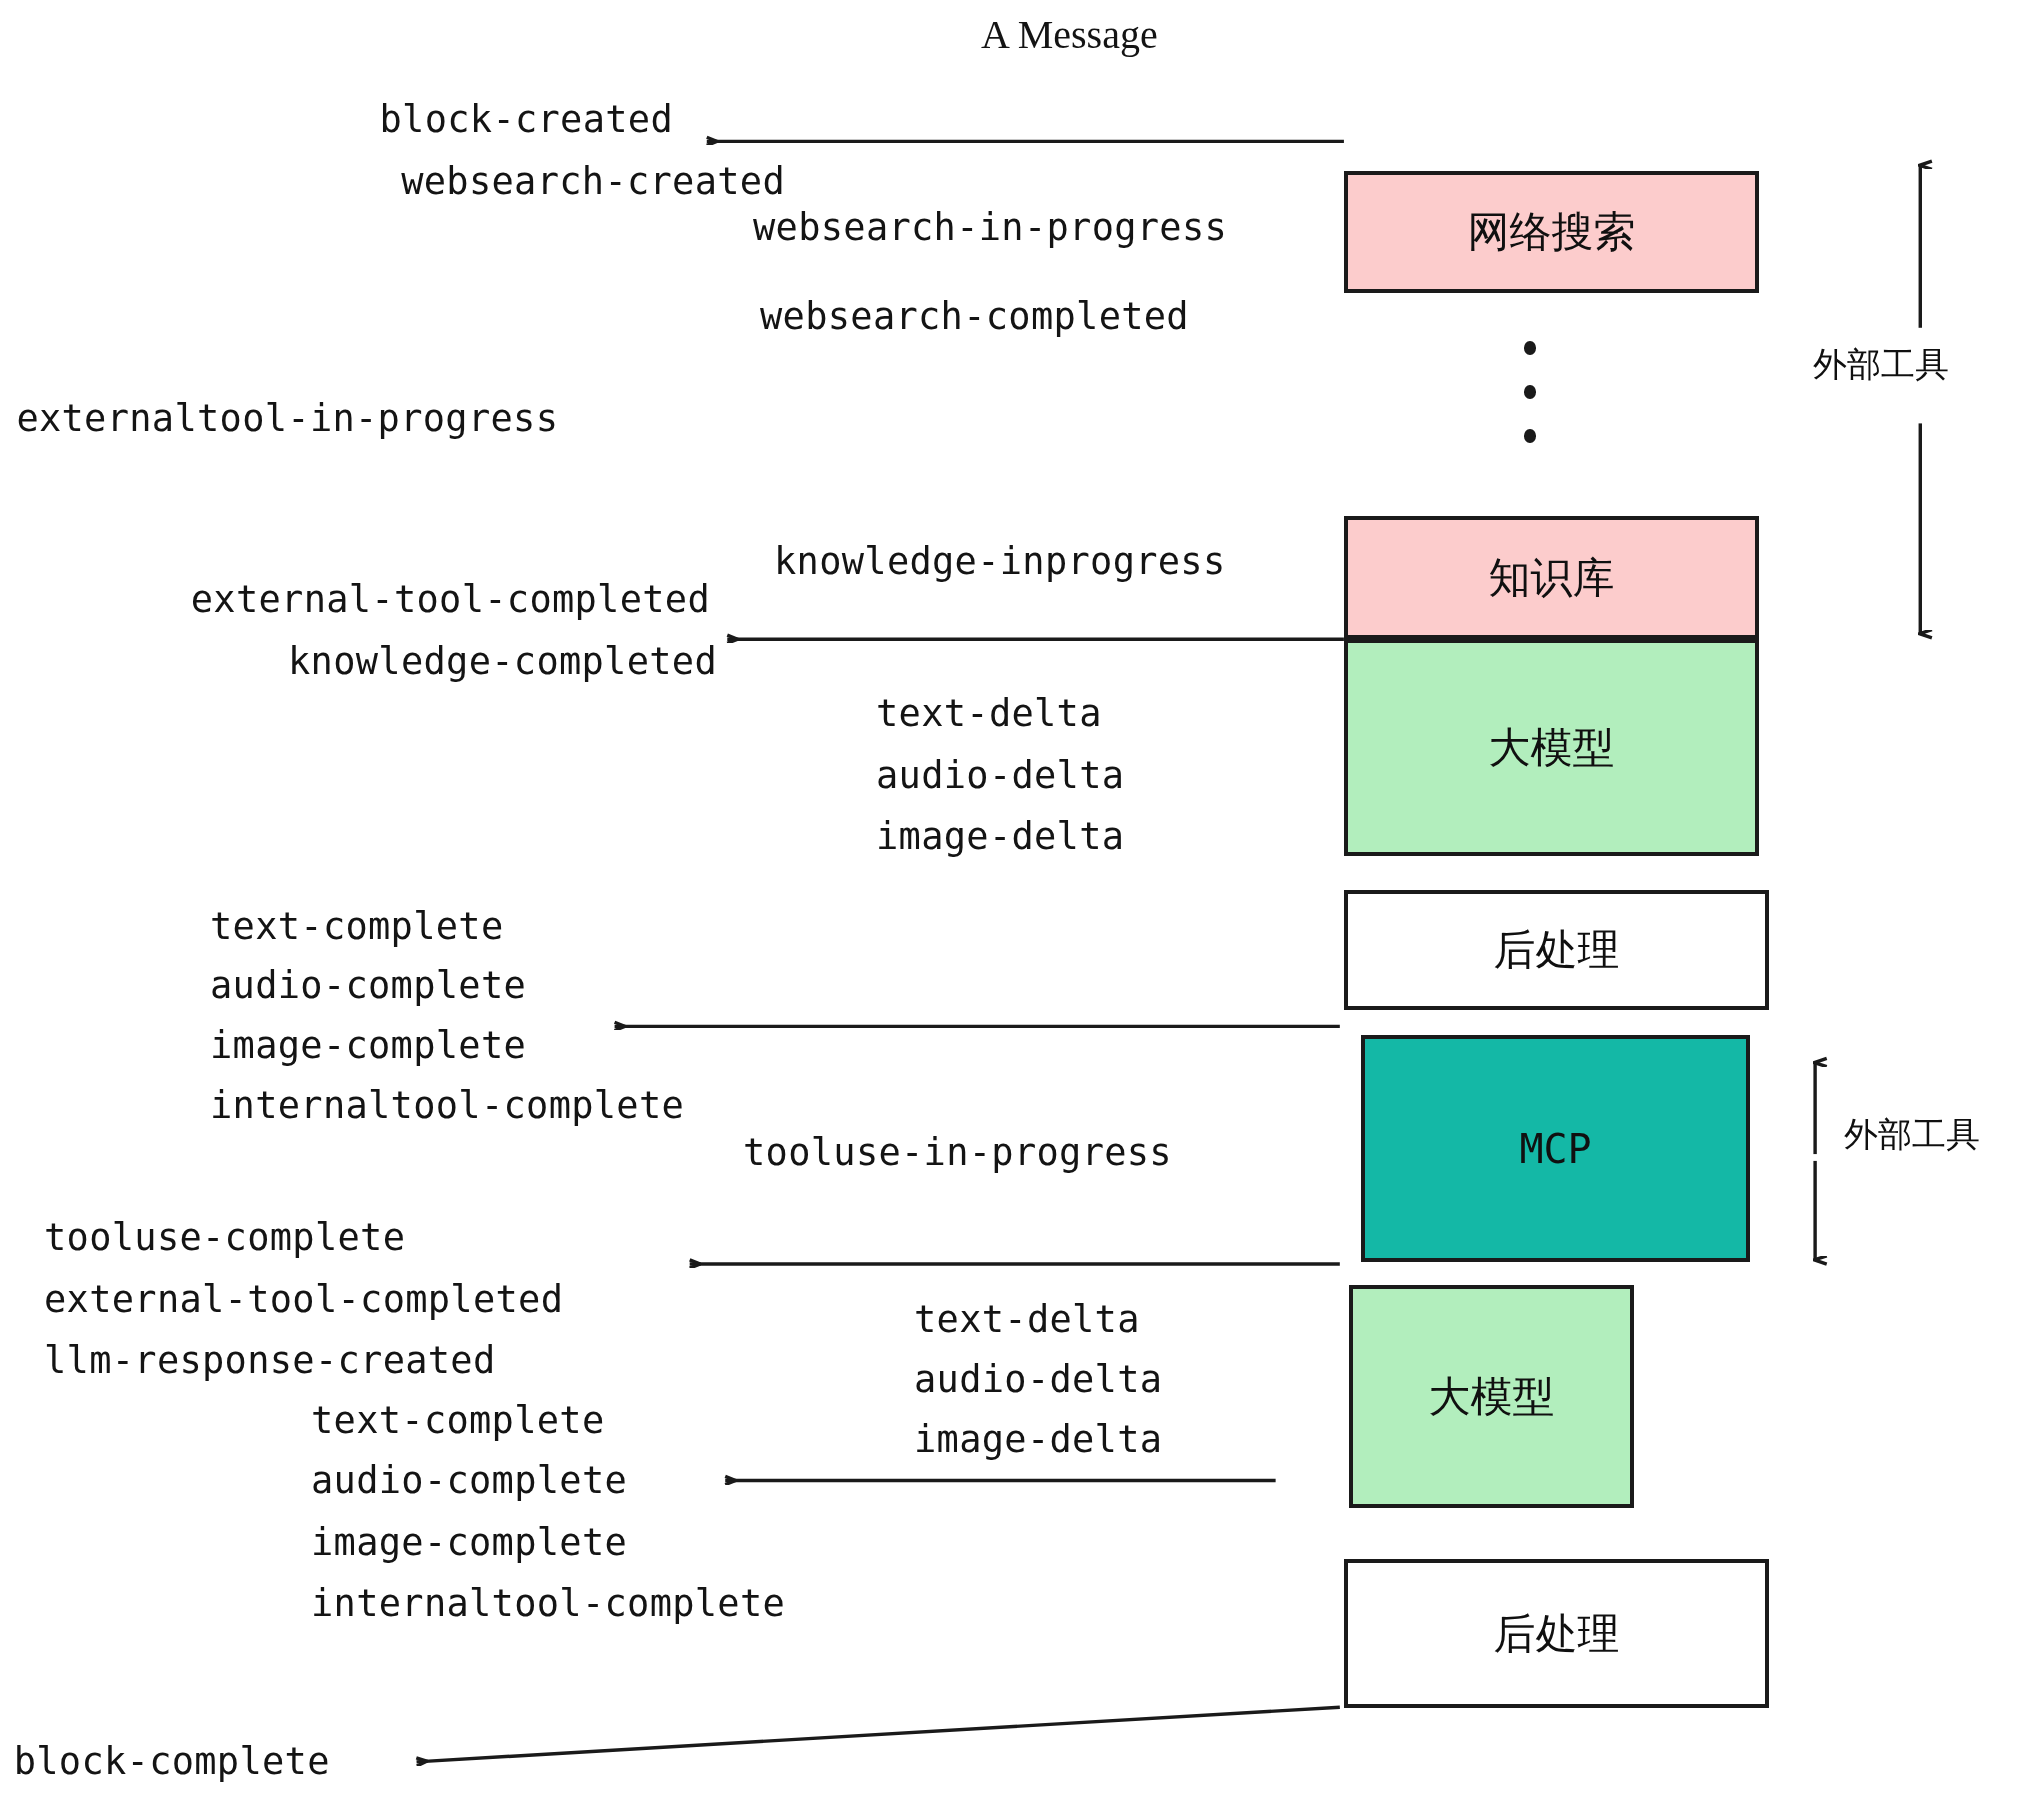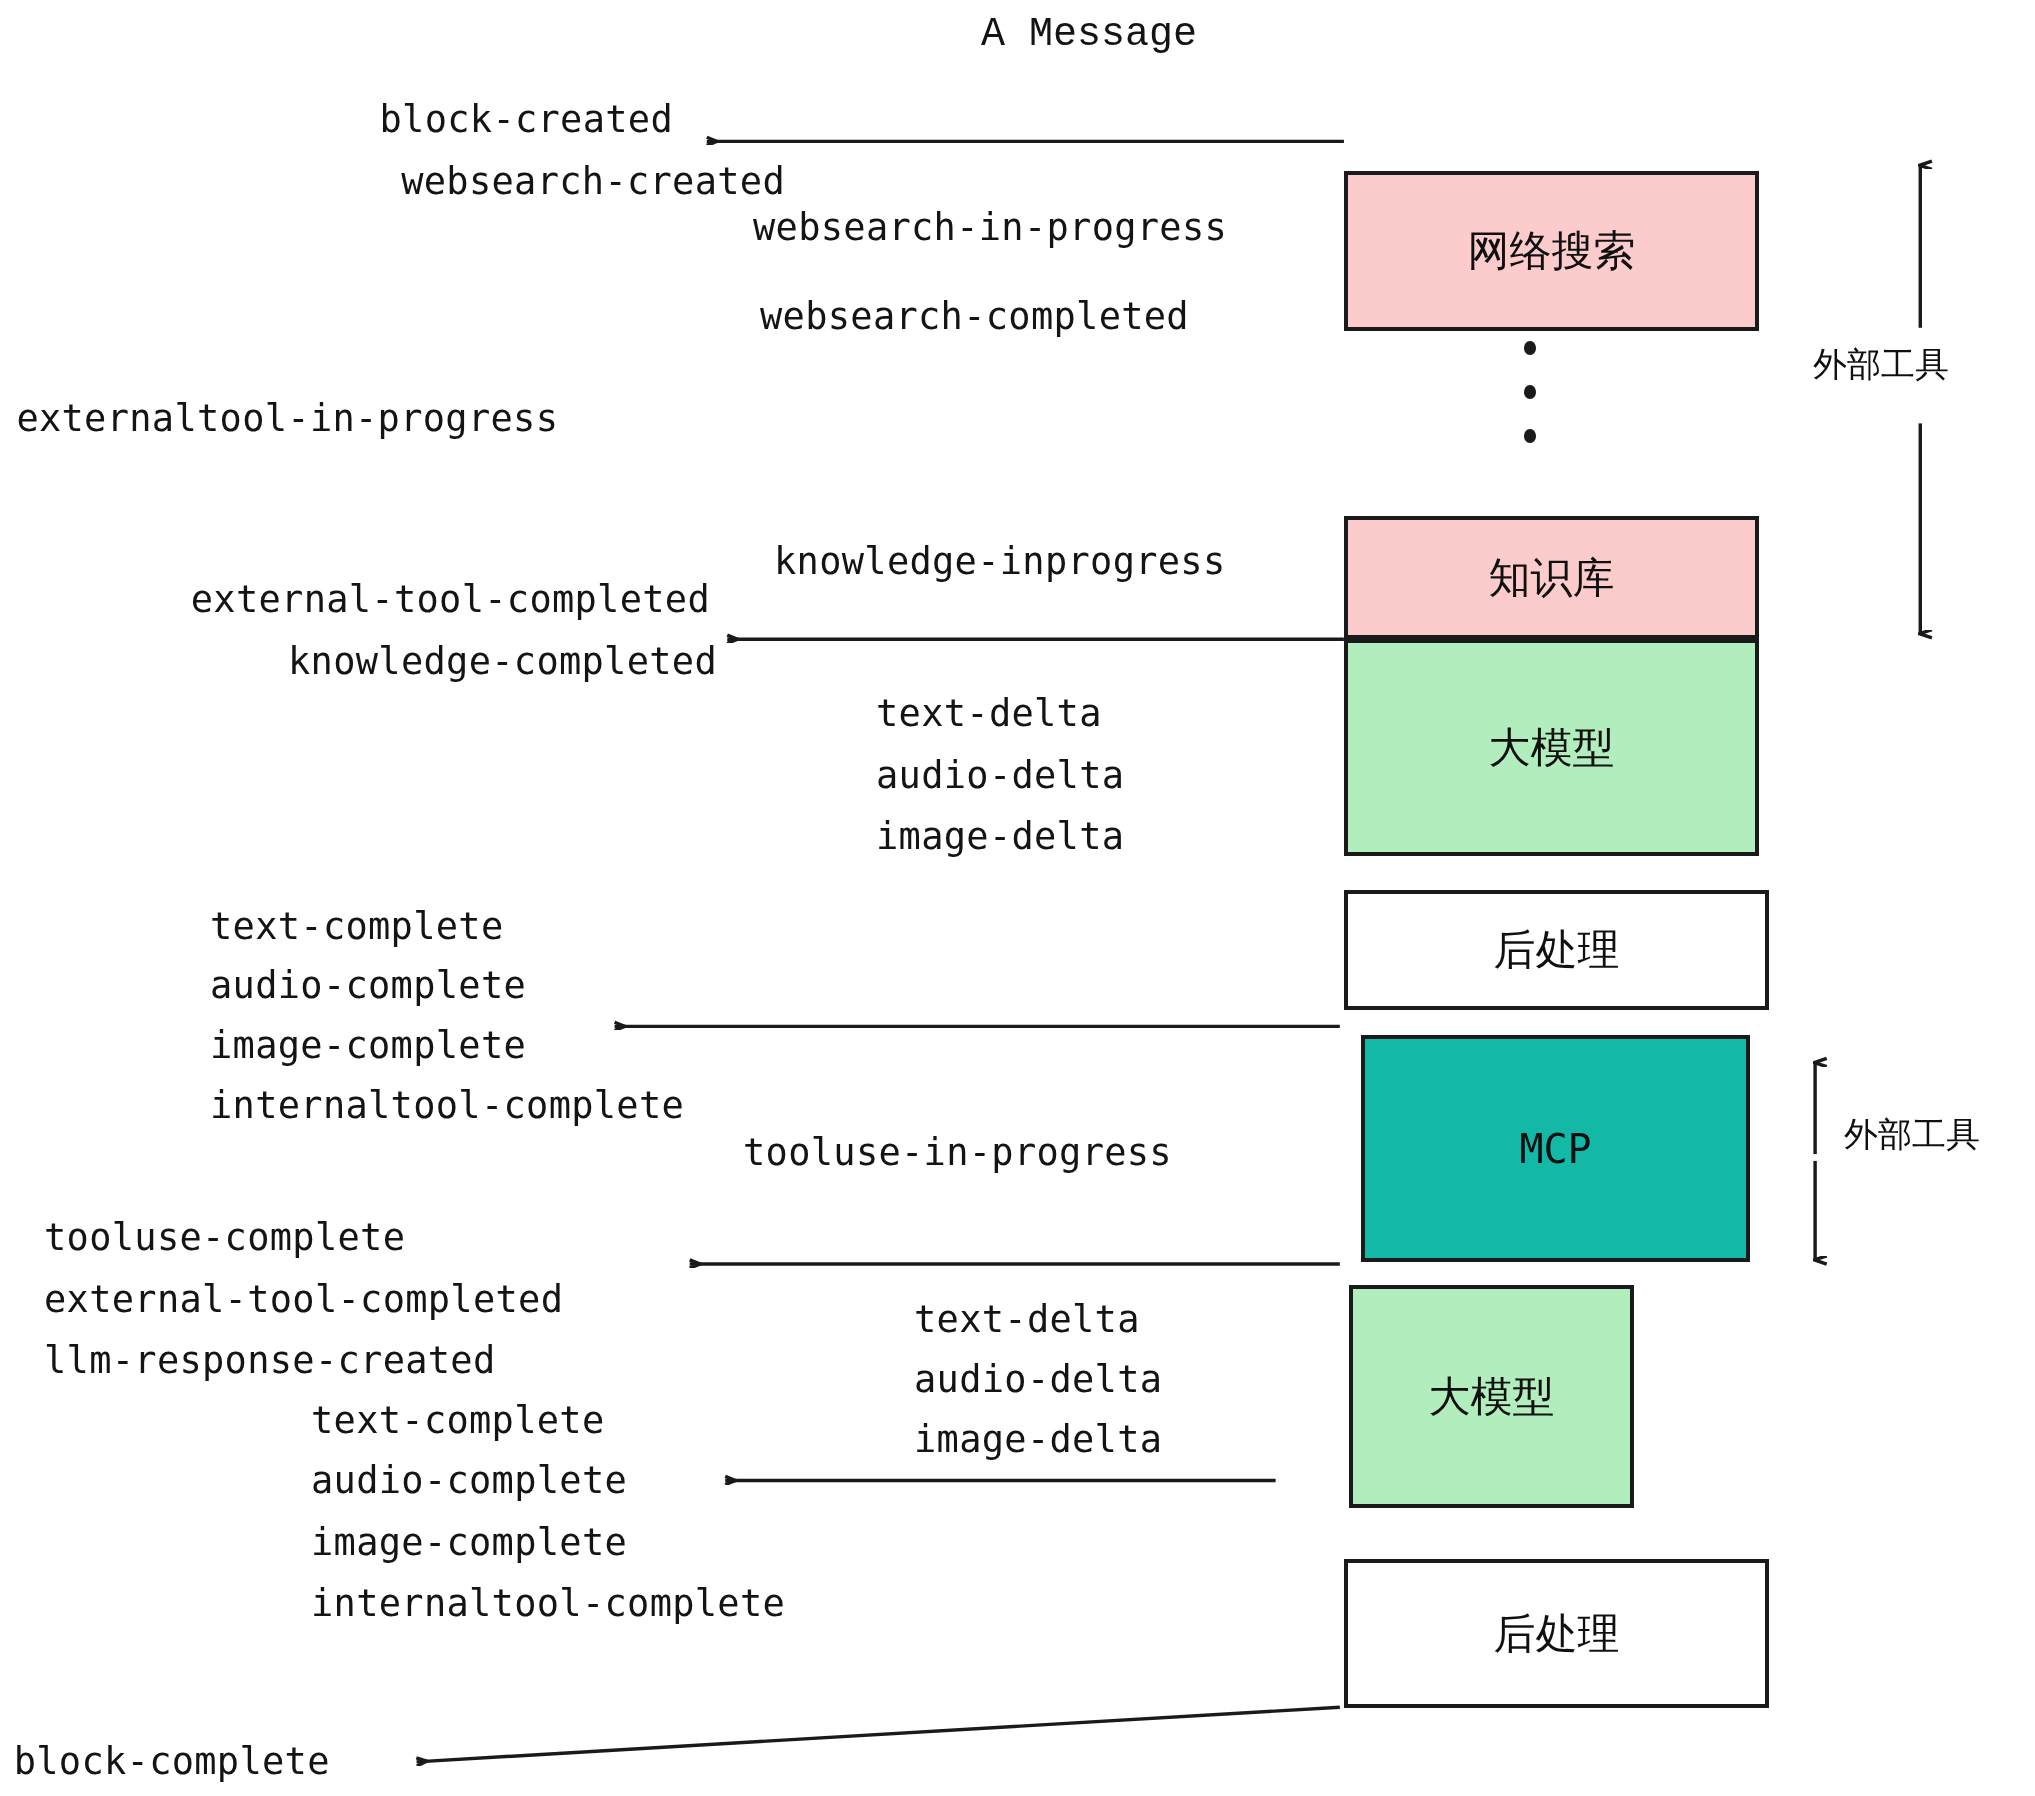--- a/index.html
+++ b/index.html
@@ -22,21 +22,21 @@
     font-family: "DejaVu Sans Mono", monospace;
     font-size: 37px;
     letter-spacing: 0.3px;
     color: #141414;
     white-space: nowrap;
     line-height: 1;
   }
   .evt.right { transform: translateX(-100%); }
   .title {
     position: absolute;
-    font-family: Liberation Mono, monospace;
+    font-family: Liberation Serif, serif;
     font-size: 40px;
     color: #141414;
     white-space: nowrap;
     line-height: 1;
   }
   .box {
     position: absolute;
     box-sizing: border-box;
     border: 4.1px solid #1a1a1a;
     display: flex;
@@ -114,21 +114,21 @@
 
     <line x1="1962" y1="2500" x2="610" y2="2580" stroke="#1a1a1a" stroke-width="5" marker-end="url(#ahL)"></line>
 
     <line x1="2812" y1="480" x2="2812" y2="242" stroke="#1a1a1a" stroke-width="5" marker-end="url(#ahU)"></line>
     <line x1="2812" y1="620" x2="2812" y2="928" stroke="#1a1a1a" stroke-width="5" marker-end="url(#ahD)"></line>
 
     <line x1="2658" y1="1690" x2="2658" y2="1556" stroke="#1a1a1a" stroke-width="5" marker-end="url(#ahU)"></line>
     <line x1="2658" y1="1700" x2="2658" y2="1845" stroke="#1a1a1a" stroke-width="5" marker-end="url(#ahD)"></line>
   </svg>
 
-  <div class="box" style="left:1344px; top:171px; width:415px; height:160px; background:#fccccc;">
+  <div class="box" style="left:1344px; top:171px; width:415px; height:122px; background:#fccccc;">
     <span>网络搜索</span>
   </div>
 
   <div class="dots" style="left:1523px; top:341px; width:13.7px; height:102px;">
     <i></i>
     <i></i>
     <i></i>
   </div>
 
   <div class="box" style="left:1344px; top:516px; width:415px; height:123px; background:#fccccc;">

